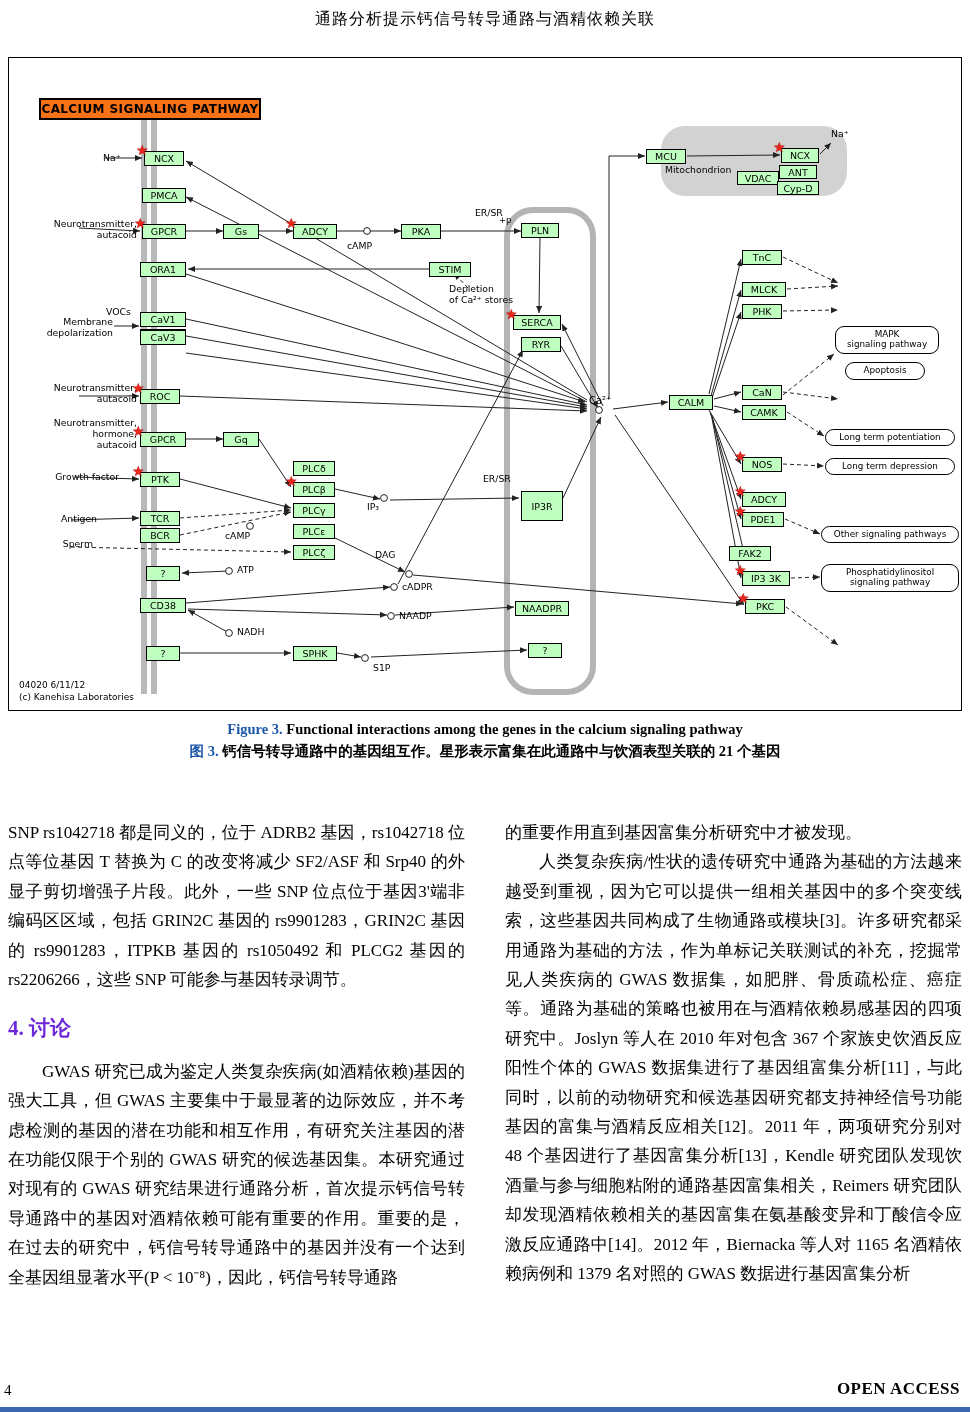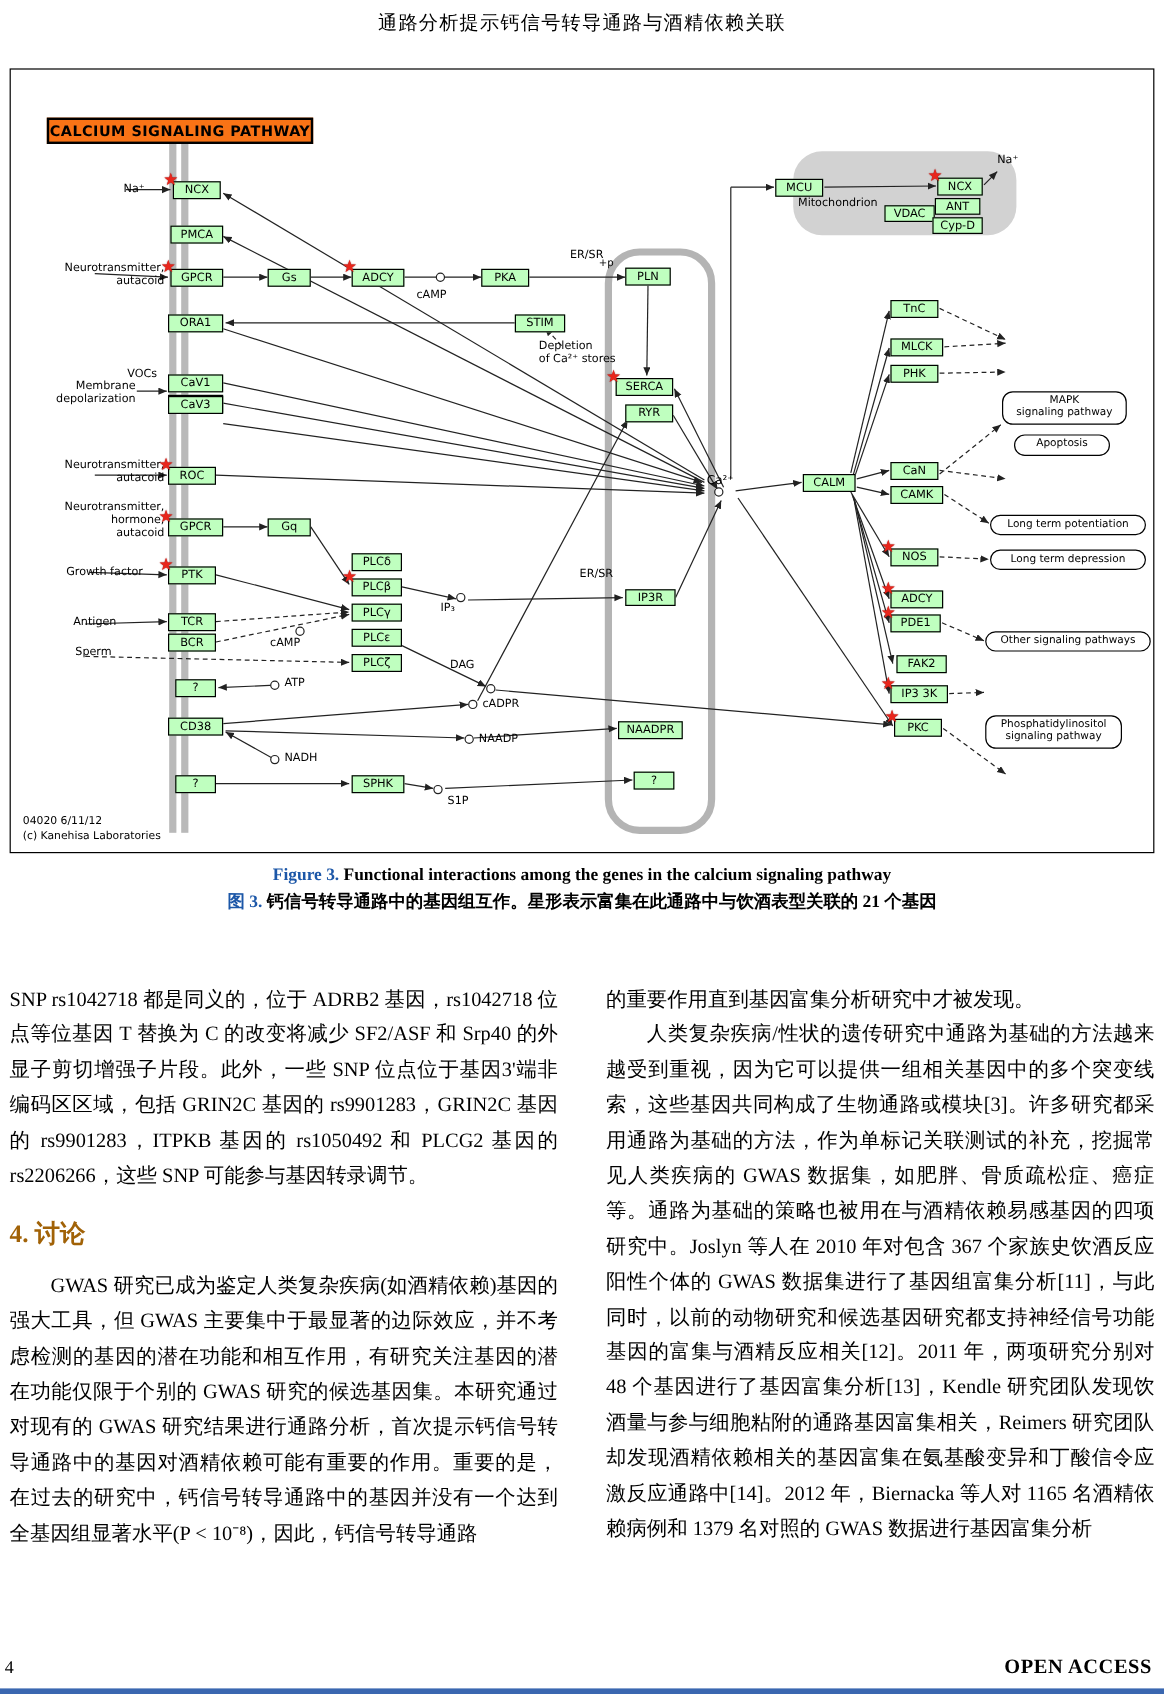--- a/index.html
+++ b/index.html
@@ -32,21 +32,21 @@
   .caption { position:absolute; top:721px; left:0; width:100%; text-align:center; }
   .cap-en { font-size:14.5px; font-weight:700; }
   .cap-zh { font-size:14.5px; font-weight:700; margin-top:4px; }
   .cap-label { color:#1c57a8; }
 
   .body-cols { position:absolute; top:818px; left:8px; width:954px;
                display:flex; gap:40px; font-size:17px; }
   .col { flex:1; text-align:justify; line-height:1.73; }
   .col p { margin:0; }
   .col p.indent { text-indent:2em; }
-  .discuss { color:#a16207; font-size:21px; font-weight:700; margin:16px 0 10px 0; }
+  .discuss { color:#6d28d9; font-size:21px; font-weight:700; margin:16px 0 10px 0; }
 
   .pagenum { position:absolute; left:4px; bottom:13px; font-size:15px; }
   .oa { position:absolute; right:10px; bottom:13px; font-size:17px; font-weight:700;
         letter-spacing:.5px; }
   .bottom-bar { position:absolute; left:0; bottom:0; width:100%; height:5px;
                 background:#3a67b0; }
 </style>
 </head>
 <body>
 
@@ -172,47 +172,47 @@
         <div class="pnode gene" style="left: 420px; top: 204px; width: 42px; height: 15px;">STIM</div>
         <div class="pnode gene" style="left: 504px; top: 257px; width: 48px; height: 15px;">SERCA<span class="star">★</span></div>
         <div class="pnode gene" style="left: 512px; top: 279px; width: 40px; height: 15px;">RYR</div>
         <div class="pnode gene" style="left: 214px; top: 374px; width: 36px; height: 15px;">Gq</div>
         <div class="pnode gene" style="left: 284px; top: 403px; width: 42px; height: 15px;">PLCδ</div>
         <div class="pnode gene" style="left: 284px; top: 424px; width: 42px; height: 15px;">PLCβ<span class="star">★</span></div>
         <div class="pnode gene" style="left: 284px; top: 445px; width: 42px; height: 15px;">PLCγ</div>
         <div class="pnode gene" style="left: 284px; top: 466px; width: 42px; height: 15px;">PLCε</div>
         <div class="pnode gene" style="left: 284px; top: 487px; width: 42px; height: 15px;">PLCζ</div>
         <div class="pnode gene" style="left: 284px; top: 588px; width: 44px; height: 15px;">SPHK</div>
-        <div class="pnode gene" style="left: 512px; top: 433px; width: 42px; height: 14px;">IP3R</div>
+        <div class="pnode gene" style="left: 512px; top: 433px; width: 42px; height: 30px;">IP3R</div>
         <div class="pnode gene" style="left: 506px; top: 543px; width: 54px; height: 15px;">NAADPR</div>
         <div class="pnode gene" style="left: 519px; top: 585px; width: 34px; height: 15px;">?</div>
         <div class="pnode gene" style="left: 637px; top: 91px; width: 40px; height: 15px;">MCU</div>
         <div class="pnode gene" style="left: 772px; top: 90px; width: 38px; height: 15px;">NCX<span class="star">★</span></div>
         <div class="pnode gene" style="left: 728px; top: 113px; width: 42px; height: 14px;">VDAC</div>
         <div class="pnode gene" style="left: 770px; top: 107px; width: 38px; height: 14px;">ANT</div>
         <div class="pnode gene" style="left: 768px; top: 123px; width: 42px; height: 14px;">Cyp-D</div>
         <div class="pnode gene" style="left: 733px; top: 192px; width: 40px; height: 15px;">TnC</div>
         <div class="pnode gene" style="left: 733px; top: 224px; width: 44px; height: 15px;">MLCK</div>
         <div class="pnode gene" style="left: 733px; top: 246px; width: 40px; height: 15px;">PHK</div>
         <div class="pnode gene" style="left: 660px; top: 337px; width: 44px; height: 15px;">CALM</div>
         <div class="pnode gene" style="left: 733px; top: 327px; width: 40px; height: 15px;">CaN</div>
         <div class="pnode gene" style="left: 733px; top: 347px; width: 44px; height: 15px;">CAMK</div>
         <div class="pnode gene" style="left: 733px; top: 399px; width: 40px; height: 15px;">NOS<span class="star">★</span></div>
         <div class="pnode gene" style="left: 733px; top: 434px; width: 44px; height: 15px;">ADCY<span class="star">★</span></div>
         <div class="pnode gene" style="left: 733px; top: 454px; width: 42px; height: 15px;">PDE1<span class="star">★</span></div>
-        <div class="pnode gene" style="left: 738px; top: 488px; width: 42px; height: 15px;">FAK2</div>
+        <div class="pnode gene" style="left: 720px; top: 488px; width: 42px; height: 15px;">FAK2</div>
         <div class="pnode gene" style="left: 733px; top: 513px; width: 48px; height: 15px;">IP3 3K<span class="star">★</span></div>
         <div class="pnode gene" style="left: 736px; top: 541px; width: 40px; height: 15px;">PKC<span class="star">★</span></div>
         <div class="pnode link" style="left: 826px; top: 268px; width: 104px; height: 28px;">MAPK
 signaling pathway</div>
         <div class="pnode link" style="left: 836px; top: 304px; width: 80px; height: 18px;">Apoptosis</div>
         <div class="pnode link" style="left: 816px; top: 371px; width: 130px; height: 17px;">Long term potentiation</div>
         <div class="pnode link" style="left: 816px; top: 400px; width: 130px; height: 17px;">Long term depression</div>
         <div class="pnode link" style="left: 812px; top: 468px; width: 138px; height: 17px;">Other signaling pathways</div>
-        <div class="pnode link" style="left: 812px; top: 506px; width: 114px; height: 28px; margin-top: 32px;">Phosphatidylinositol
+        <div class="pnode link" style="left: 812px; top: 506px; width: 138px; height: 28px;">Phosphatidylinositol
 signaling pathway</div>
         <div class="pnode label" style="left: 94px; top: 95px;">Na⁺</div>
         <div class="pnode label" style="left: 822px; top: 71px;">Na⁺</div>
         <div class="pnode label" style="left: 24px; top: 161px; width: 104px; text-align: right;">Neurotransmitter,
 autacoid</div>
         <div class="pnode label" style="left: 97px; top: 249px;">VOCs</div>
         <div class="pnode label" style="left: 22px; top: 259px; width: 82px; text-align: right;">Membrane
 depolarization</div>
         <div class="pnode label" style="left: 24px; top: 325px; width: 104px; text-align: right;">Neurotransmitter,
 autacoid</div>

